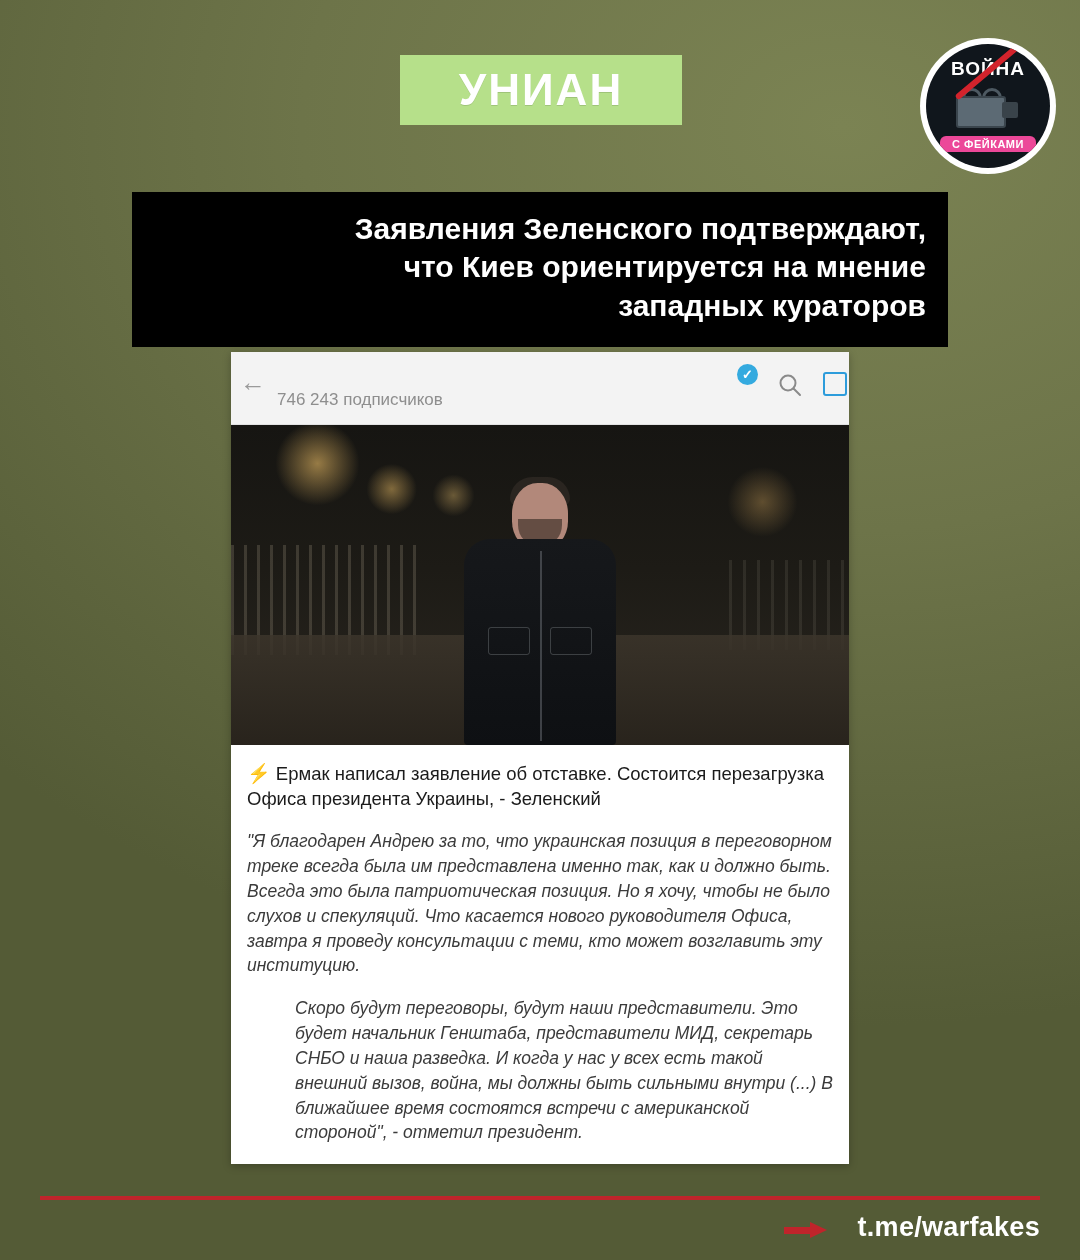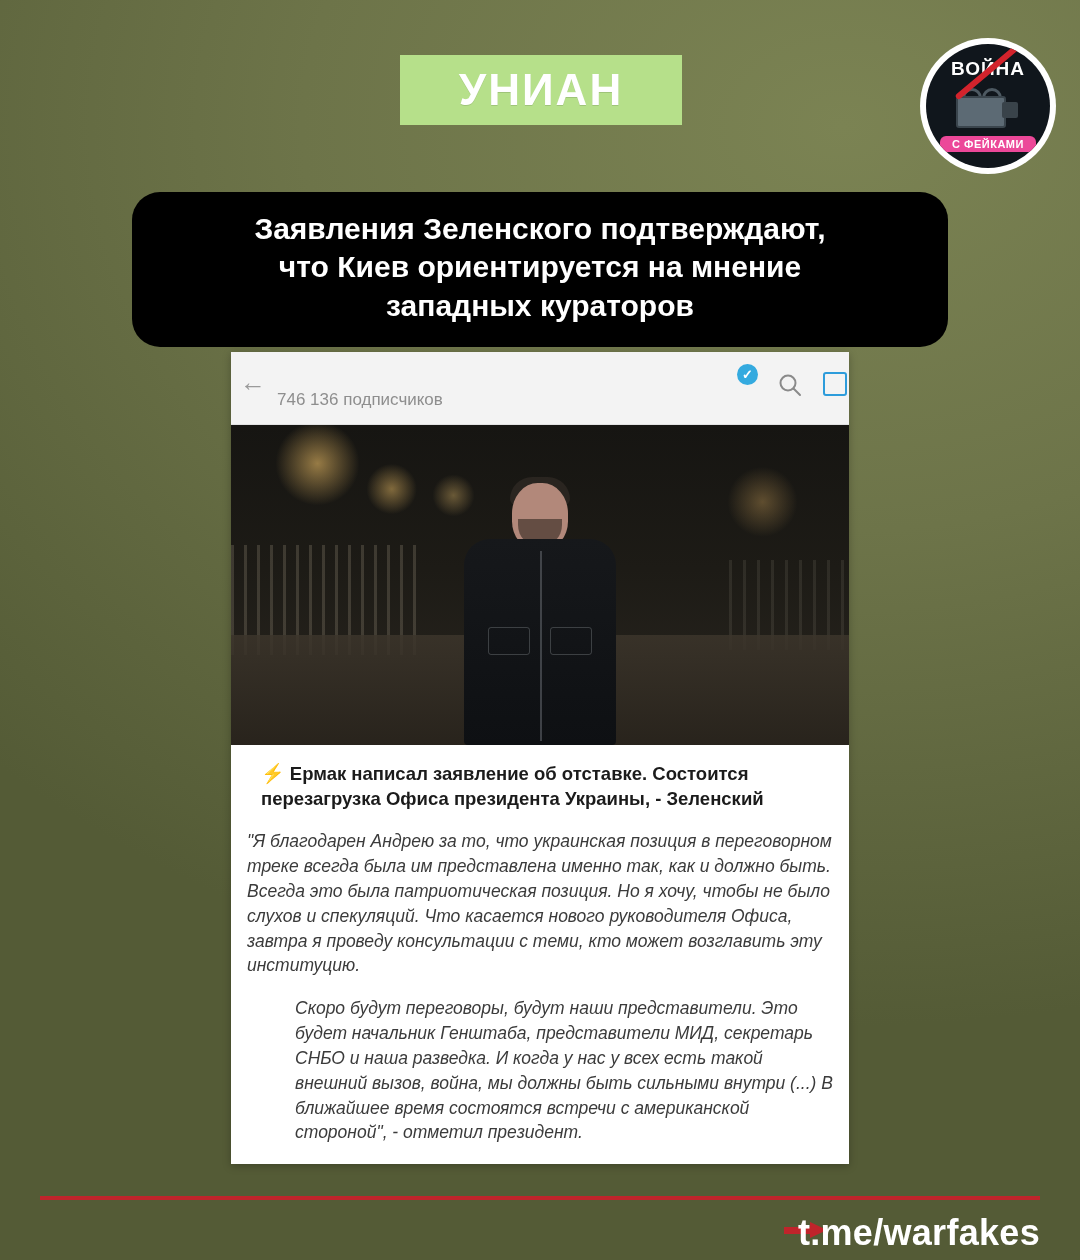--- a/index.html
+++ b/index.html
@@ -142,22 +142,21 @@
 
   
   .headline {
     position: absolute;
     left: 132px;
     top: 192px;
     width: 816px;
     background: #000000;
     padding: 18px 22px 22px 22px;
     box-sizing: border-box;
-    text-align: center;
-    border-radius: 28px;
+    text-align: right;
   }
   .headline-text {
     color: #ffffff;
     font-size: 30px;
     font-weight: bold;
     line-height: 1.28;
     white-space: pre-line;
   }
 
   
@@ -348,24 +347,24 @@
     border-radius: 3px;
   }
 
   
   .tg-post {
     padding: 16px 16px 14px 16px;
     background: #ffffff;
   }
   .post-title {
     font-size: 18.5px;
-    font-weight: bold;
+    font-weight: normal;
     color: #1b1b1b;
     line-height: 1.33;
-    margin: 0 0 18px 14px;
+    margin: 0 0 18px 0;
   }
   .post-bolt {
     color: #f0b90b;
     font-size: 19px;
   }
   .post-body p {
     font-size: 17.5px;
     font-style: italic;
     color: #3b3b3b;
     line-height: 1.42;
@@ -380,21 +379,21 @@
     right: 40px;
     top: 1196px;
     height: 4px;
     background: #c0242b;
   }
   .footer-link {
     position: absolute;
     right: 40px;
     top: 1212px;
     color: #ffffff;
-    font-size: 36px;
+    font-size: 27px;
     font-weight: bold;
     letter-spacing: 0.3px;
     margin-left: 44px;
   }
   .footer-arrow {
     position: absolute;
     right: 252px;
     top: 1222px;
     width: 44px;
     height: 16px;
@@ -445,21 +444,21 @@
     <div class="headline-text">Заявления Зеленского подтверждают,
 что Киев ориентируется на мнение
 западных кураторов</div>
   </div>
 
   <div class="card">
 
     <div class="tg-header">
       <div class="tg-back">←</div>
       <div class="tg-verified">✓</div>
-      <div class="tg-subs">746 136 подписчиков</div>
+      <div class="tg-subs">746 243 подписчиков</div>
       <div class="tg-search">
         <svg width="26" height="26" viewBox="0 0 26 26">
           <circle cx="11" cy="11" r="7.5" fill="none" stroke="#8a8a8a" stroke-width="2"></circle>
           <line x1="16.5" y1="16.5" x2="23" y2="23" stroke="#8a8a8a" stroke-width="2" stroke-linecap="round"></line>
         </svg>
       </div>
       <div class="tg-menu"></div>
     </div>
 
     <div class="tg-photo">

